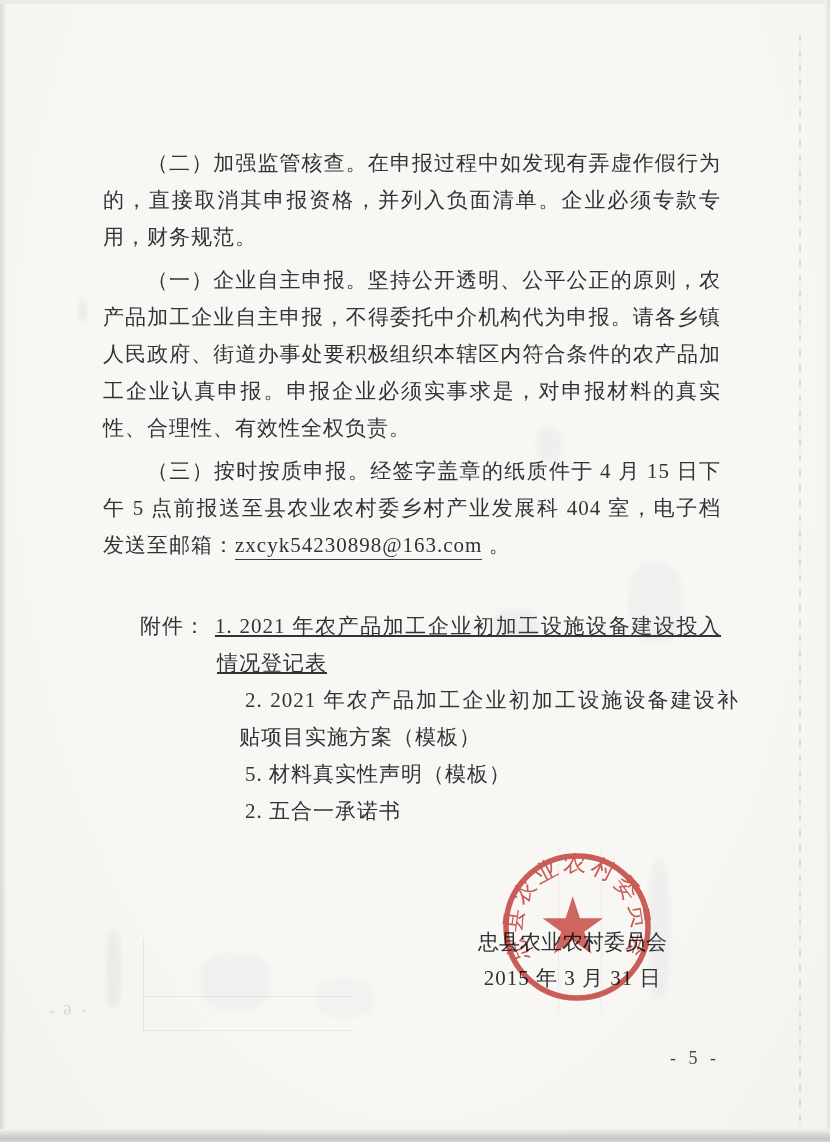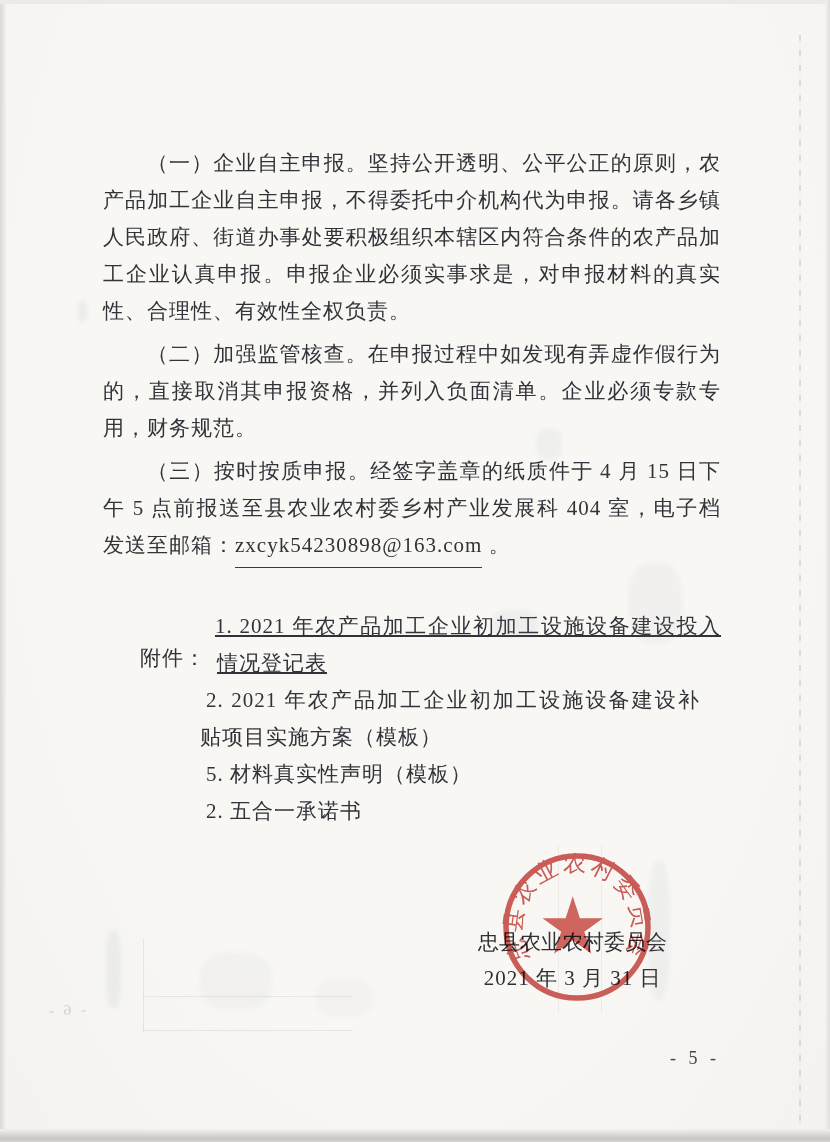--- a/index.html
+++ b/index.html
@@ -17,27 +17,27 @@
 
   
   .content {
     position:absolute; left:103px; top:145px; width:618px;
     font-size:21px; line-height:37px; letter-spacing:1px;
     text-align:justify;
   }
   .para { text-indent:44px; margin-bottom:6px; }
   .contact { text-indent:48px; margin-top:6px; text-align:left; }
   .contact .phone { margin-left:54px; letter-spacing:2px; }
-  .email-address { border-bottom:1.5px solid #3a3b40; padding-bottom:10px; }
+  .email-address { border-bottom:1.5px solid #3a3b40; padding-bottom:2px; }
 
   .attachments { margin-left:37px; margin-top:44px; text-align:left; }
   .attach-first { display:flex; }
-  .attach-label { flex:0 0 75px;margin-top:32px; }
+  .attach-label { flex:0 0 75px; }
   .attach-item1 { width:521px; padding-left:2px; text-indent:-2px; text-align:justify;text-decoration:underline; }
-  .attach-item { margin-left:60px; width:500px; text-indent:6px; text-align:justify; }
+  .attach-item { margin-left:99px; width:500px; text-indent:6px; text-align:justify; }
 
   
   .signature {
     position:absolute; left:430px; top:924px; width:285px;
     text-align:center; font-size:21px; line-height:36px; color:#2f3034;
   }
   .signature .sig-date { letter-spacing:1px; }
 
   
   .seal {
@@ -73,38 +73,38 @@
     position:absolute; left:46px; top:1002px; font-size:15px; color:#6a7080;
     opacity:.30; transform:scaleX(-1) rotate(2deg); filter:blur(.6px); letter-spacing:3px;
   }
 </style>
 </head>
 <body>
 
 <div class="page">
 
   <div class="content">
+    <p class="para">（二）加强监管核查。在申报过程中如发现有弄虚作假行为的，直接取消其申报资格，并列入负面清单。企业必须专款专用，财务规范。</p>
     <p class="para">（一）企业自主申报。坚持公开透明、公平公正的原则，农产品加工企业自主申报，不得委托中介机构代为申报。请各乡镇人民政府、街道办事处要积极组织本辖区内符合条件的农产品加工企业认真申报。申报企业必须实事求是，对申报材料的真实性、合理性、有效性全权负责。</p>
-    <p class="para">（二）加强监管核查。在申报过程中如发现有弄虚作假行为的，直接取消其申报资格，并列入负面清单。企业必须专款专用，财务规范。</p>
     <p class="para"><span>（三）按时按质申报。经签字盖章的纸质件于 4 月 15 日下午 5 点前报送至县农业农村委乡村产业发展科 404 室，电子档发送至邮箱：</span><span class="email-address">zxcyk54230898@163.com</span><span> 。</span></p>
 
     <div class="attachments">
       <div class="attach-first">
         <span class="attach-label">附件：</span>
         <span class="attach-item1">1. 2021 年农产品加工企业初加工设施设备建设投入情况登记表</span>
       </div>
       <div class="attach-item">2. 2021 年农产品加工企业初加工设施设备建设补贴项目实施方案（模板）</div>
       <div class="attach-item">5. 材料真实性声明（模板）</div>
       <div class="attach-item">2. 五合一承诺书</div>
     </div>
   </div>
 
   <div class="signature">
     <div>忠县农业农村委员会</div>
-    <div class="sig-date">2021 年 3 月 31 日</div>
+    <div class="sig-date">2015 年 3 月 31 日</div>
   </div>
 
   <svg class="seal" width="166" height="166" viewBox="-83 -83 166 166">
     <circle cx="0" cy="0" r="71" fill="none" stroke="#c94540" stroke-width="5.5"></circle>
     <path id="sealArc" d="M -45.9 32.1 A 56 56 0 1 1 45.9 32.1" fill="none"></path>
     <text font-size="23" fill="#c7423c" letter-spacing="3.5" font-family="Liberation Serif, DejaVu Serif, serif">
       <textPath href="#sealArc" startOffset="2">忠县农业农村委员会</textPath>
     </text>
     <polygon transform="scale(1.06) translate(-4,1)" fill="#cd4f48" points="0,-30 6.74,-9.27 28.53,-9.27 10.9,3.54 17.63,24.27 0,11.46 -17.63,24.27 -10.9,3.54 -28.53,-9.27 -6.74,-9.27"></polygon>
   </svg>

